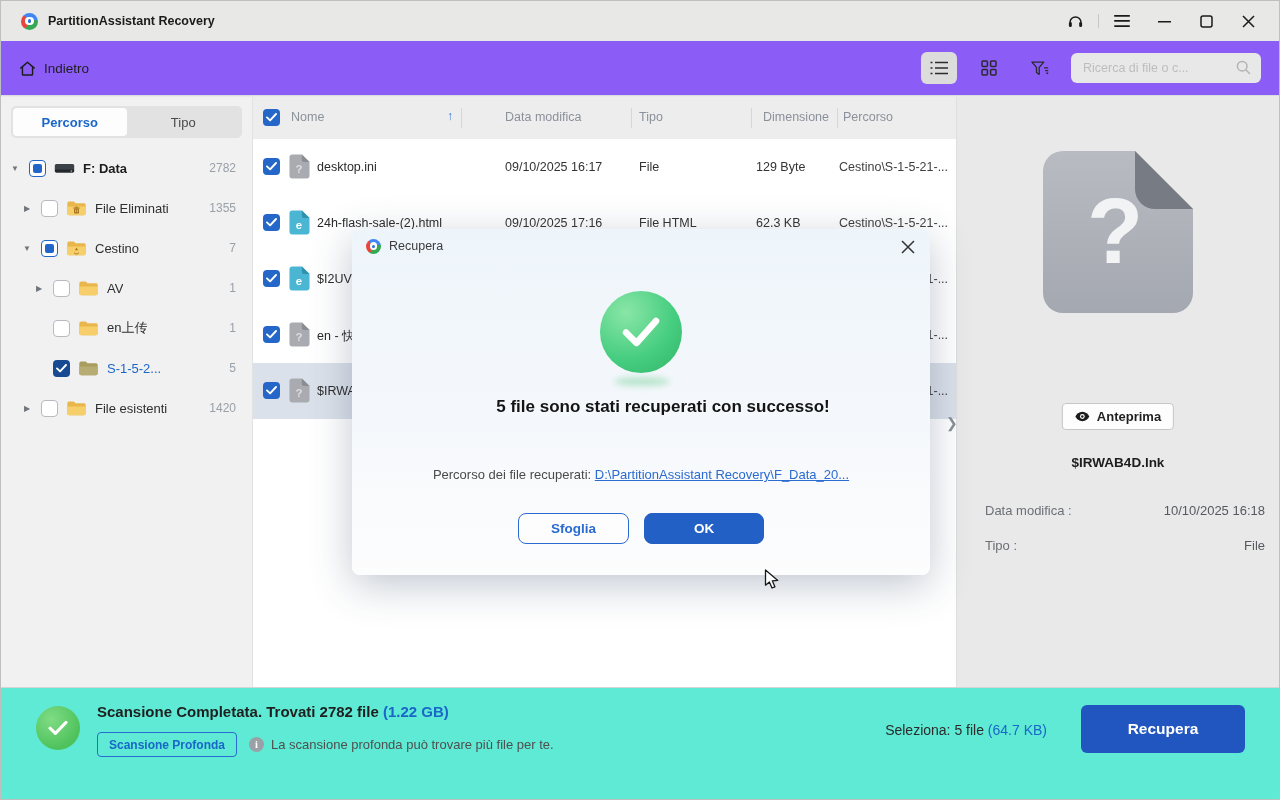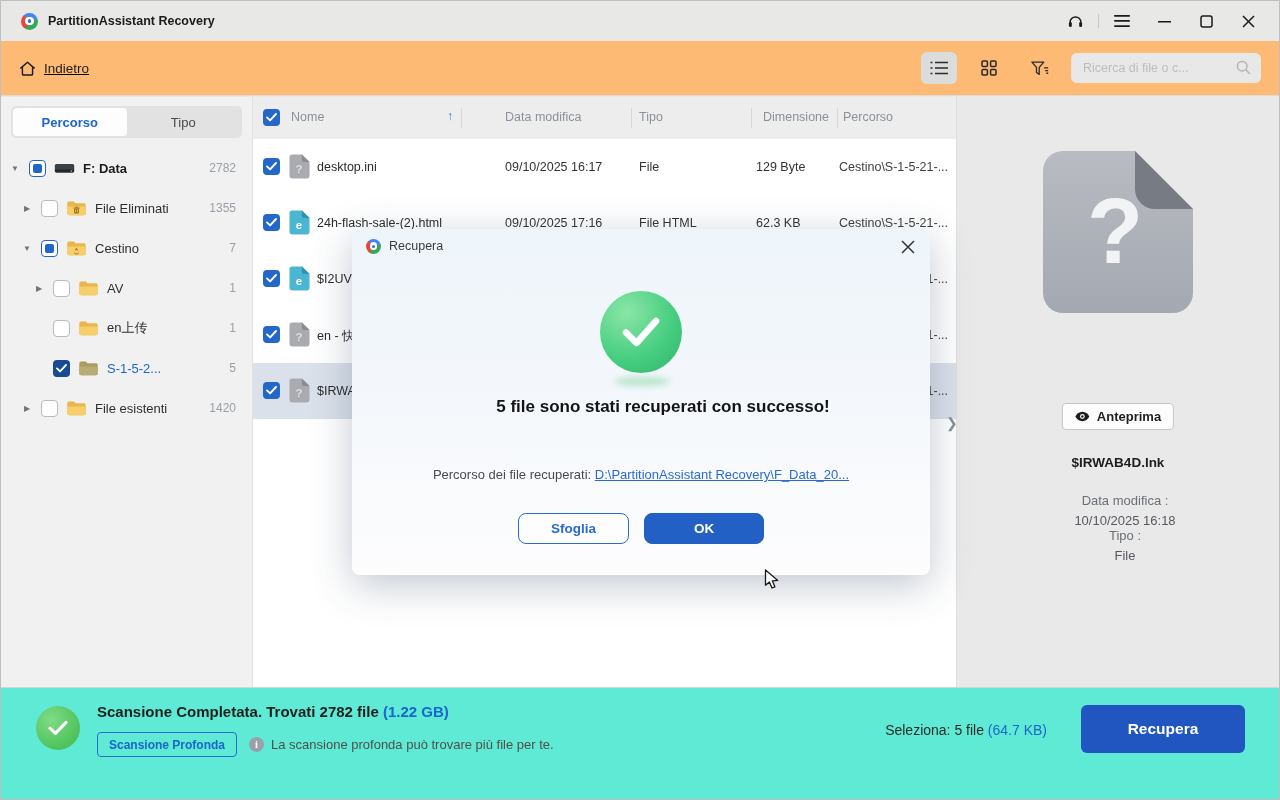--- a/index.html
+++ b/index.html
@@ -13,21 +13,21 @@
     background:conic-gradient(from 210deg,#e8453c 0 110deg,#4286f5 110deg 225deg,#34a853 225deg 360deg);}
   .pie::before{content:"";position:absolute;inset:26%;background:#fff;border-radius:50%;}
   .pie::after{content:"";position:absolute;left:40%;top:40%;width:20%;height:20%;background:#2f6fd6;border-radius:50%;}
   .app-title{margin-left:10px;font-size:12.5px;font-weight:bold;color:#1b1b1b;}
   .tb-right{margin-left:auto;display:flex;align-items:center;height:100%;padding-right:10px;}
   .tb-btn{width:42px;height:100%;display:flex;align-items:center;justify-content:center;cursor:default;}
   .tb-sep{width:1px;height:14px;background:#c7c7c7;margin:0 2px;}
   .tb-btn svg{display:block;}
 
   
-  .toolbar{position:absolute;left:0;top:40px;right:0;height:55px;display:flex;background:#fdba74;border-bottom:1px solid #dcdcdc;text-decoration:underline;}
+  .toolbar{position:absolute;left:0;top:40px;right:0;height:55px;display:flex;background:#8b5cf6;border-bottom:1px solid #dcdcdc;}
   .back{display:flex;align-items:center;gap:8px;margin-left:18px;font-size:13.5px;color:#1e1e1e;cursor:default;}
   .tool-right{margin-left:auto;display:flex;align-items:center;gap:14px;padding-right:18px;}
   .view-btn{width:36px;height:32px;border-radius:6px;display:flex;align-items:center;justify-content:center;}
   .view-btn.active{background:#dcdcdc;}
   .searchbox{position:relative;width:190px;height:30px;}
   .searchbox input{width:100%;height:100%;border:none;border-radius:6px;background:#e8e8e8;padding:0 32px 0 12px;
     font-size:12.5px;color:#555;font-family:"Liberation Sans",sans-serif;outline:none;}
   .searchbox input::placeholder{color:#bdbdbd;}
   .searchbox .mag{position:absolute;right:10px;top:7px;}
 
@@ -82,21 +82,21 @@
   .c-path{left:586px;width:114px;overflow:hidden;color:#3f3f3f;}
 
   .panel-chevron{position:absolute;left:-11px;top:318px;font-size:14px;color:#8a8f98;z-index:5;}
 
   
   .bigicon{position:absolute;left:86px;top:54px;width:150px;height:162px;}
   .preview-btn{position:absolute;left:50%;top:306px;transform:translateX(-50%);height:27px;padding:0 12px;display:flex;align-items:center;gap:7px;
     background:#fdfdfd;border:1px solid #c6c6c6;border-radius:4px;font-size:13px;font-weight:bold;color:#1f1f1f;}
   .pv-filename{position:absolute;left:0;right:0;top:358px;text-align:center;font-size:13.5px;font-weight:bold;color:#1d1d1d;}
   .pv-fields{position:absolute;left:28px;right:14px;top:396px;}
-  .pv-row{display:flex;justify-content:space-between;height:35px;align-items:center;font-size:13px;flex-direction:column;}
+  .pv-row{display:flex;justify-content:space-between;height:35px;align-items:center;font-size:13px;}
   .pv-label{color:#6b6f76;} .pv-value{color:#56595f;}
 
   
   .footer{position:absolute;left:0;bottom:0;right:0;height:112px;background:#5eead4;border-top:1px solid #d5d5d5;}
   .f-green{position:absolute;left:35px;top:18px;width:44px;height:44px;border-radius:50%;
     background:radial-gradient(circle at 35% 30%,#7fdc84,#4fc25c 70%);display:flex;align-items:center;justify-content:center;}
   .f-status{position:absolute;left:96px;top:15px;font-size:15px;font-weight:bold;color:#1f1f1f;}
   .f-status .sz{color:#1a66c9;}
   .f-line2{position:absolute;left:96px;top:44px;display:flex;align-items:center;gap:12px;}
   .deepscan-btn{height:25px;padding:0 11px;display:flex;align-items:center;border:1px solid #2a6bd1;border-radius:4px;

